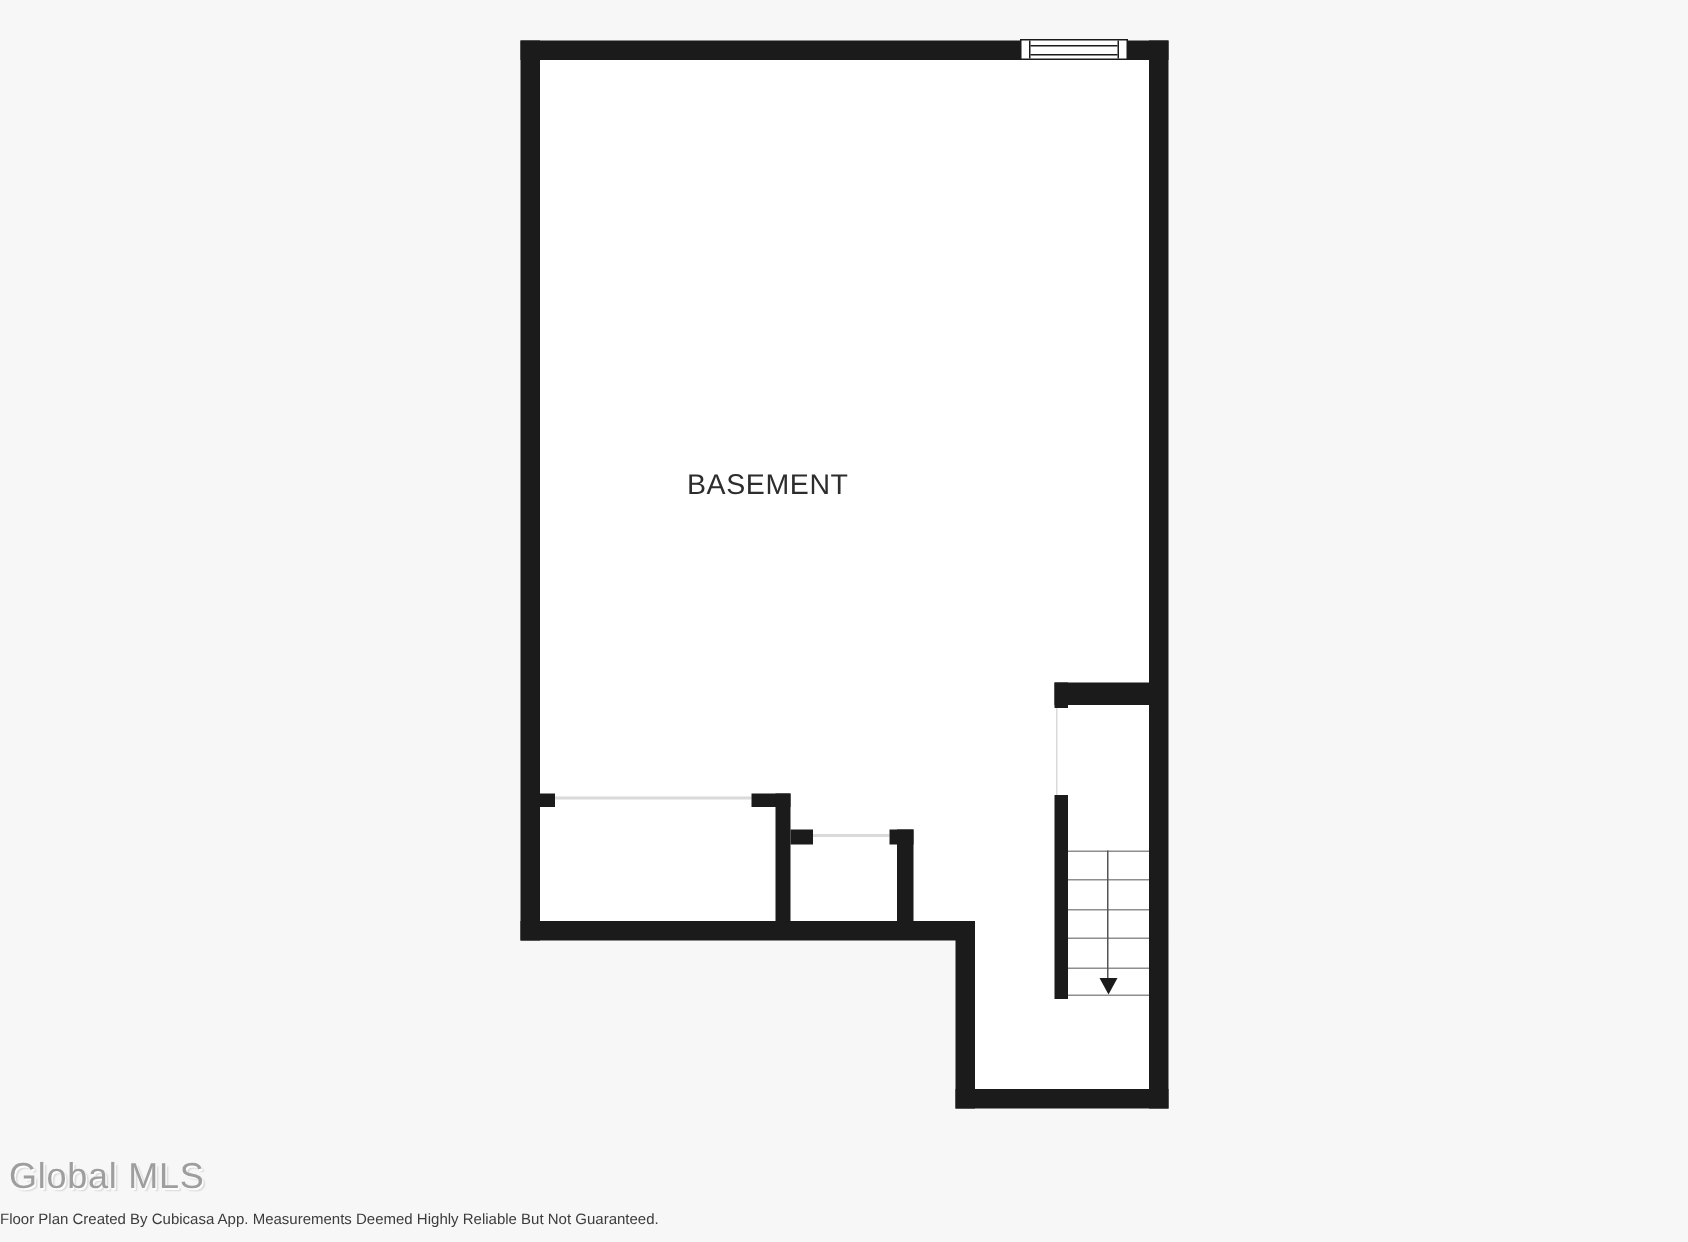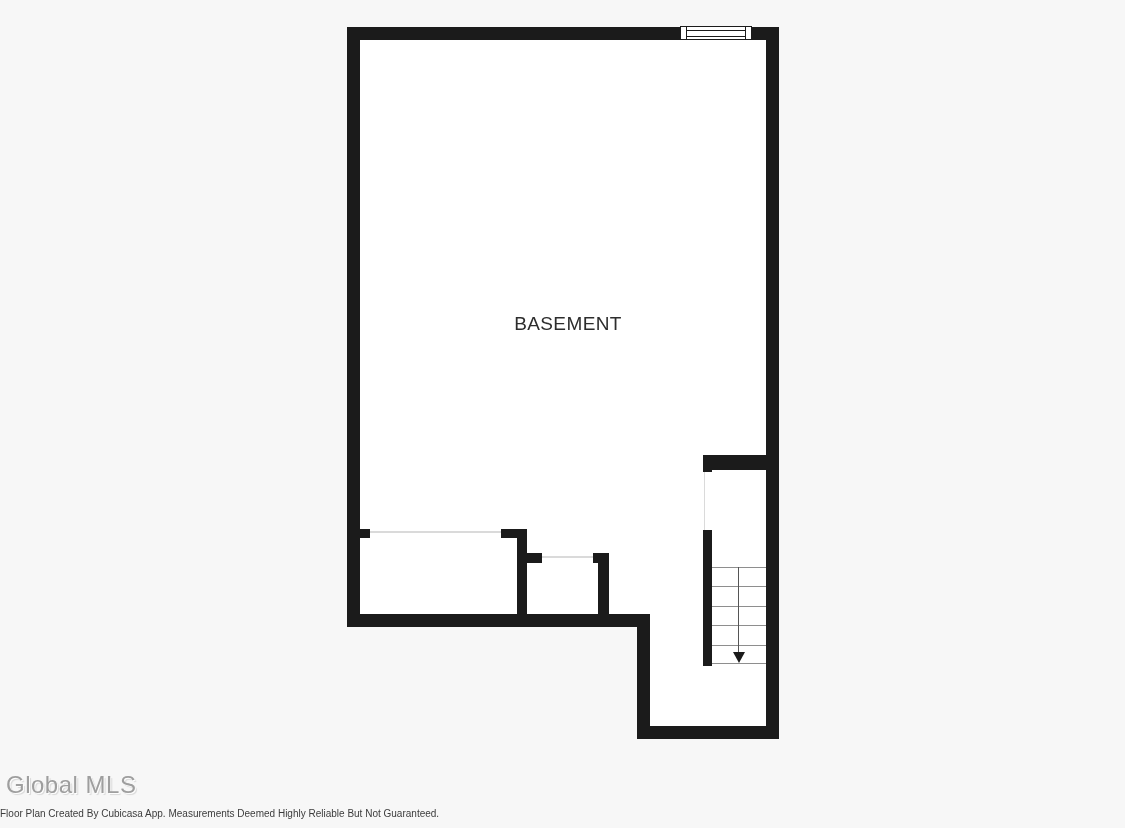--- a/index.html
+++ b/index.html
@@ -30,21 +30,21 @@
   
   .stairs{position:absolute;left:712px;top:567px;width:54px;height:97px;}
   .tread-line{position:absolute;left:0;right:0;height:1px;background:var(--tread_line);}
   .stairs-centerline{position:absolute;left:26px;top:0;width:1px;height:88px;background:var(--stair_line);}
   .stairs-arrow{
     position:absolute;left:21px;top:85px;width:0;height:0;
     border-left:6px solid transparent;border-right:6px solid transparent;
     border-top:11px solid var(--wall);
   }
   .room-label{
-    position:absolute;left:458px;top:313px;width:220px;text-align:center;
+    position:absolute;left:458px;top:313px;width:220px;
     font-size:19px;letter-spacing:.4px;color:var(--label_color);
   }
   .watermark{
     position:absolute;left:6px;top:771px;
     font-size:24px;color:var(--watermark_color);letter-spacing:.5px;
     text-shadow:1px 1px 0 rgba(255,255,255,.95), 2px 2px 1px rgba(0,0,0,.12);
   }
   .footer-note{
     position:absolute;left:0;right:0;top:808px;
     font-size:10px;color:var(--footer_color);

